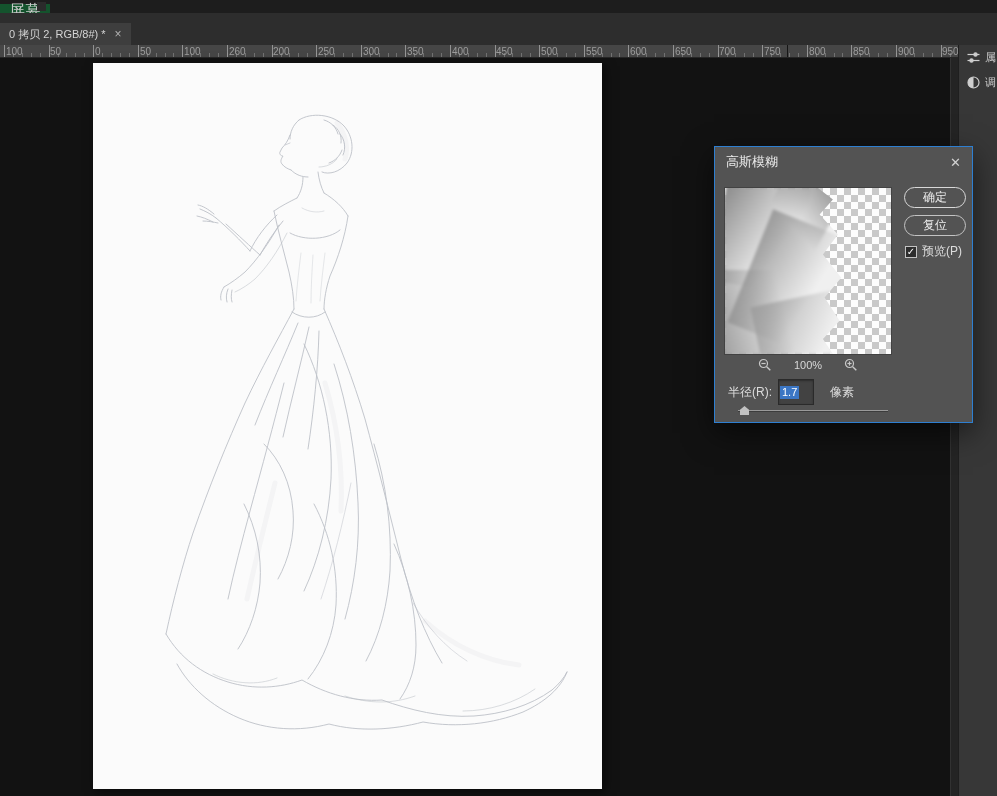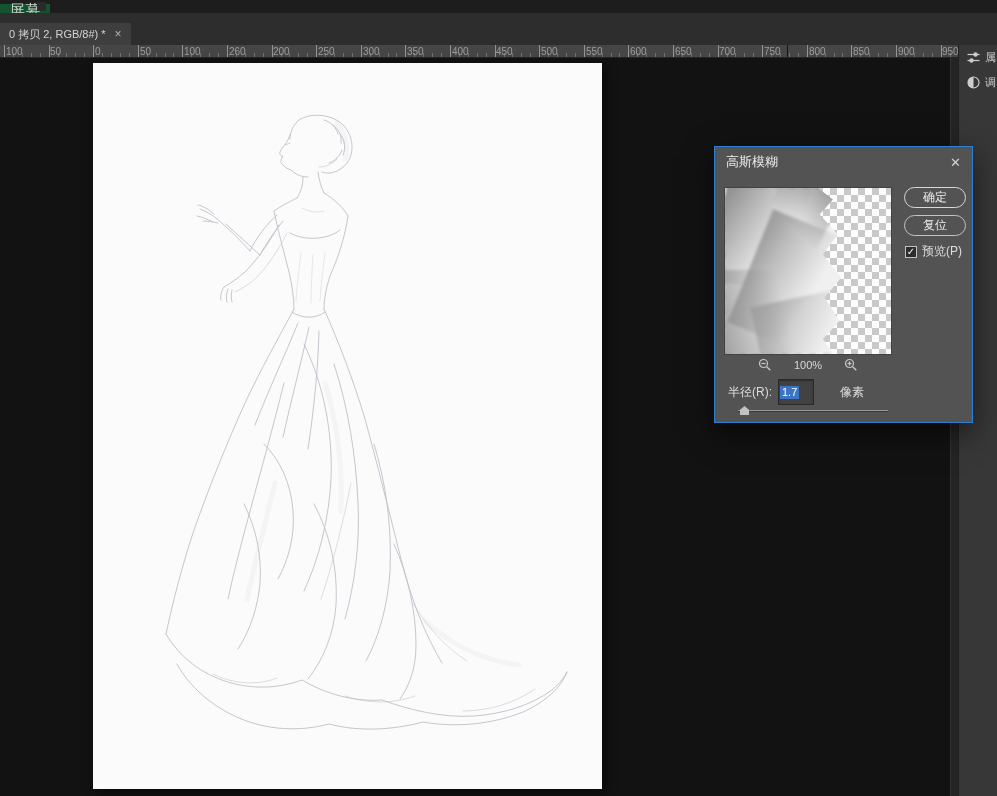--- a/index.html
+++ b/index.html
@@ -59,21 +59,21 @@
   .f4 { left:34px; top:110px; width:82px; height:92px; background:linear-gradient(125deg, rgba(156,156,156,.85), rgba(240,240,240,0) 70%); transform:rotate(-12deg); }
   .f5 { left:42px; top:-8px; width:62px; height:74px; background:linear-gradient(200deg, rgba(120,120,120,.75), rgba(240,240,240,0) 62%); transform:rotate(28deg); }
 
   .zoom-row { position:absolute; left:9px; top:210px; width:168px; height:16px; display:flex; align-items:center; justify-content:center; gap:22px; }
   .zoom-btn { width:14px; height:14px; cursor:pointer; display:flex; align-items:center; justify-content:center; }
   .zoom-pct { font-size:11px; color:#d8d8d8; }
 
   .radius-row { position:absolute; left:13px; top:236px; height:18px; display:flex; align-items:center; color:#dcdcdc; }
   .radius-input { margin-left:6px; width:36px; height:16px; background:#424242; border:1px solid #2a2a2a; box-shadow:inset 0 1px 2px rgba(0,0,0,.35); display:flex; align-items:center; padding:12px 1px; cursor:text; }
   .radius-value { background:var(--selection,#3b76c4); color:#fff; font-size:11px; line-height:13px; padding:0 2px; }
-  .radius-unit { margin-left:26px; }
+  .radius-unit { margin-left:16px; }
 
   .slider { position:absolute; left:23px; top:257px; width:150px; height:13px; cursor:pointer; }
   .slider-track { position:absolute; left:0; top:6px; width:100%; height:2px; background:#9a9a9a; border-bottom:1px solid #3c3c3c; }
   .slider-thumb { position:absolute; left:2px; top:2px; width:9px; height:9px; background:#c2c2c2; clip-path:polygon(50% 0,100% 42%,100% 100%,0 100%,0 42%); cursor:grab; }
 
   .btn { position:absolute; left:189px; width:62px; height:21px; border:1px solid #c3c3c3; border-radius:11px; background:transparent; color:#ececec; display:flex; align-items:center; justify-content:center; font-size:12px; cursor:pointer; }
   .btn-ok { top:40px; border-color:#d8d8d8; }
   .btn-reset { top:68px; }
 
   .preview-check { position:absolute; left:190px; top:96px; display:flex; align-items:center; gap:5px; cursor:pointer; }

